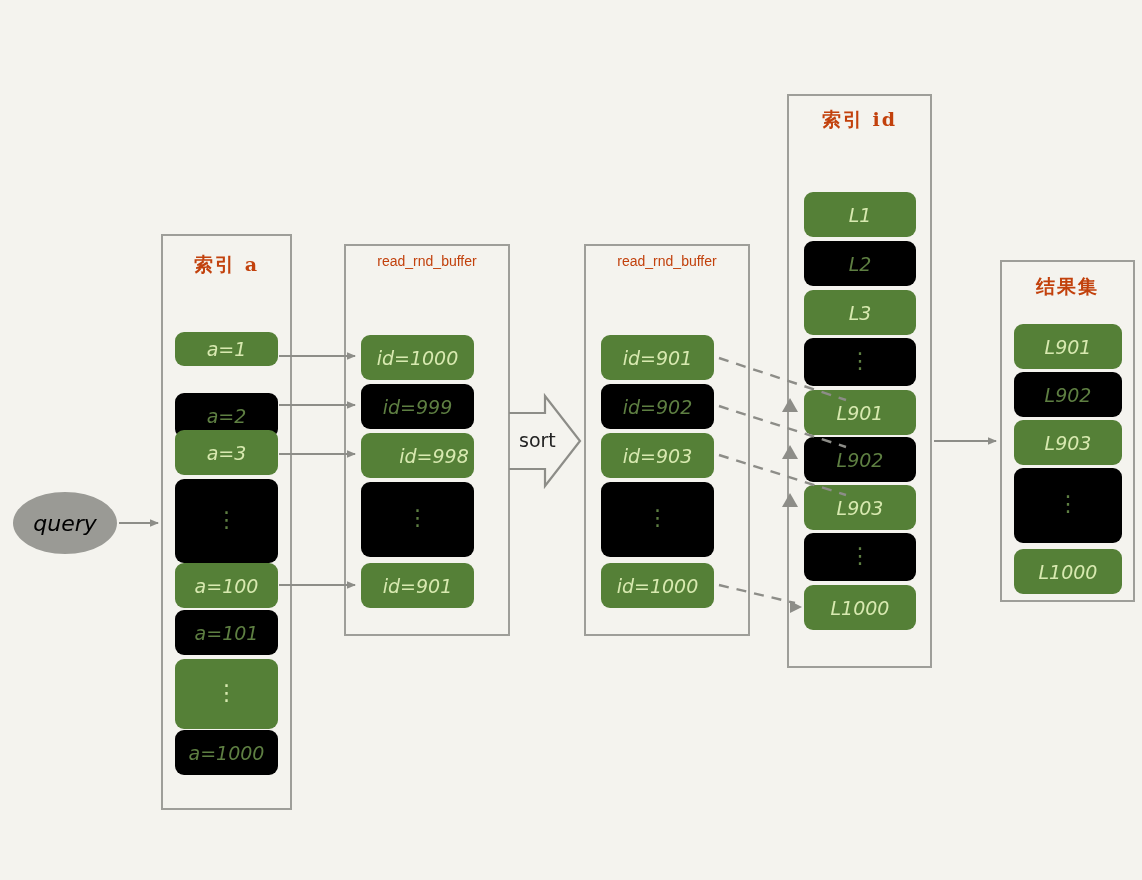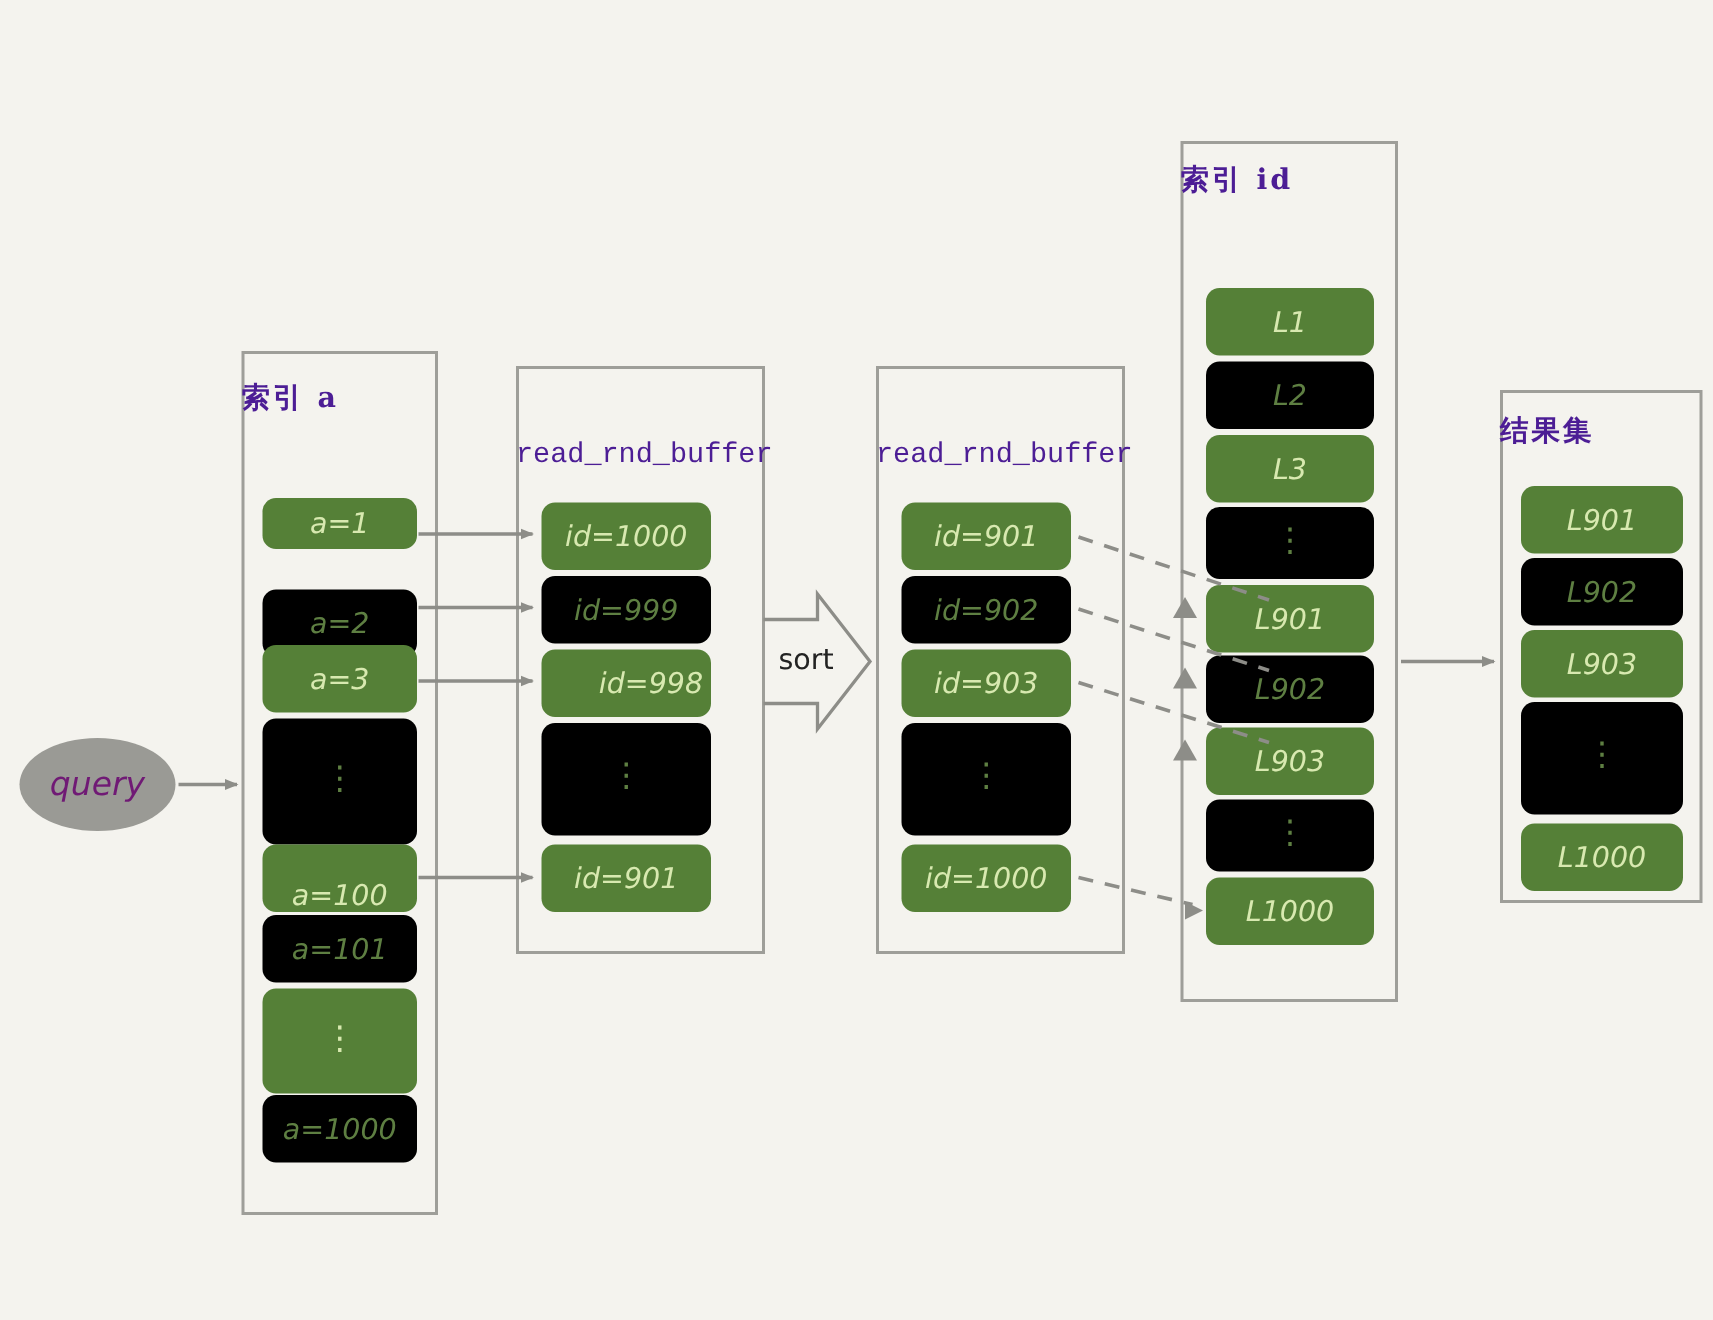--- a/index.html
+++ b/index.html
@@ -16,35 +16,35 @@
   .panel{
     position:absolute;
     border:2px solid #9e9e99;
     background:transparent;
     box-sizing:border-box;
     z-index:3;
   }
   .panel-title{
     position:absolute;
     left:0;right:0;
-    color:#4c1d95;
+    text-align:center;
+    color:#c2410c;
     z-index:5;
     white-space:nowrap;
   }
   .title-cn{
     font-family:"DejaVu Serif","Liberation Serif",serif;
     font-weight:700;
     font-size:19px;
     letter-spacing:2px;
   }
   .title-en{
-    font-family:Liberation Mono, monospace;
-    font-size:19px;
+    font-family:Liberation Sans, sans-serif;
+    font-size:14px;
     letter-spacing:0px;
-    margin-top:39px;
   }
 
   
   .cell{
     position:absolute;
     border-radius:9px;
     box-sizing:border-box;
     display:flex;
     align-items:center;
     justify-content:center;
@@ -64,21 +64,21 @@
     font-style:normal;
     transform:translateY(-1px);
   }
 
   
   .query-ellipse{
     position:absolute;
     background:#9a9a95;
     border-radius:50%;
     display:flex;align-items:center;justify-content:center;
-    color:#701a75;
+    color:#000000;
     font-size:22px;
     font-style:italic;
     font-family:"DejaVu Sans","Liberation Sans",sans-serif;
     z-index:4;
   }
 
   
   .svg-layer{
     position:absolute;left:0;top:0;width:1142px;height:880px;
     z-index:6;pointer-events:none;
@@ -108,21 +108,21 @@
     </div>
   <div class="cell light" style="left:175px;top:381px;width:103px;height:45px;margin-top:12px;">
       <span>a=2</span>
     </div>
   <div class="cell dark" style="left:175px;top:430px;width:103px;height:45px;">
       <span>a=3</span>
     </div>
   <div class="cell light" style="left:175px;top:479px;width:103px;height:84px;">
       <span class="dots">⋮</span>
     </div>
-  <div class="cell dark" style="left:175px;top:563px;width:103px;height:45px;align-items:flex-end;">
+  <div class="cell dark" style="left:175px;top:563px;width:103px;height:45px;">
       <span>a=100</span>
     </div>
   <div class="cell light" style="left:175px;top:610px;width:103px;height:45px;">
       <span>a=101</span>
     </div>
   <div class="cell dark" style="left:175px;top:659px;width:103px;height:70px;">
       <span class="dots">⋮</span>
     </div>
   <div class="cell light" style="left:175px;top:730px;width:103px;height:45px;">
       <span>a=1000</span>

